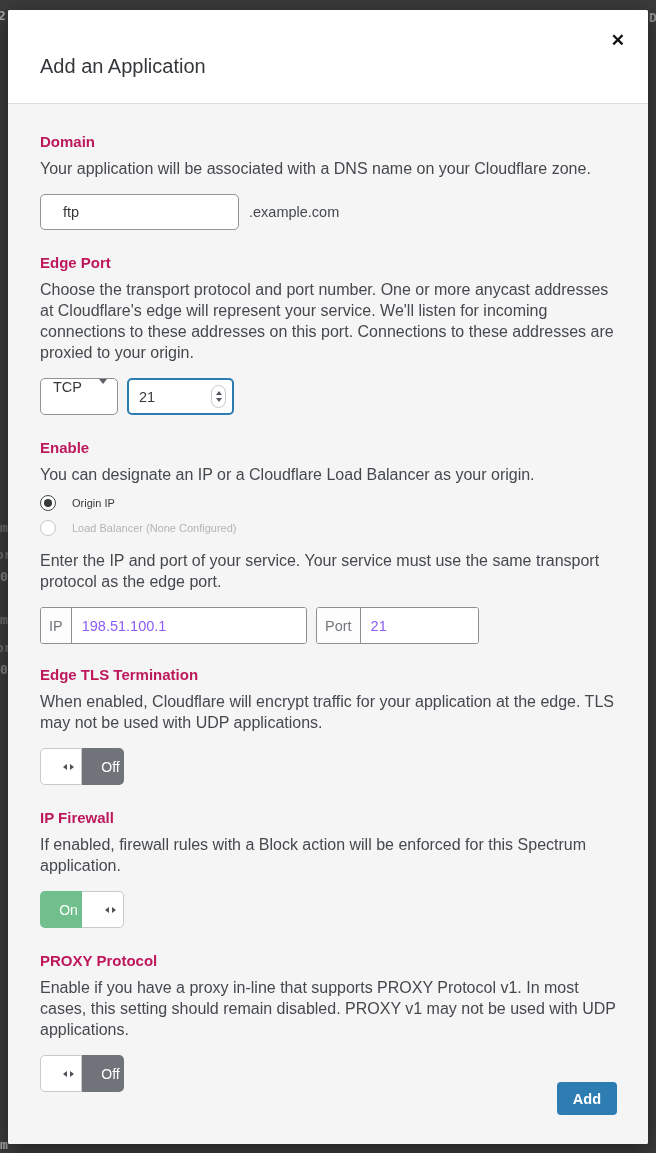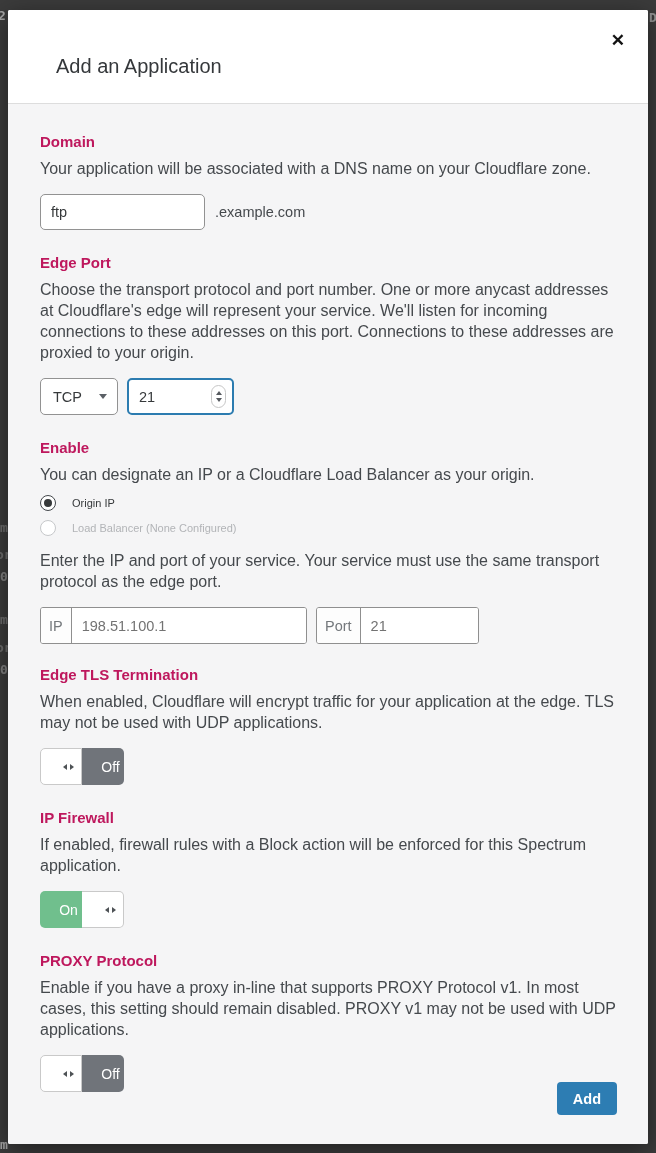--- a/index.html
+++ b/index.html
@@ -43,21 +43,21 @@
   }
 
   .modal-header {
     position: relative;
     height: 93px;
     background: #ffffff;
     flex: none;
   }
   .modal-title {
     position: absolute;
-    left: 48px; top: 45px;
+    left: 32px; top: 45px;
     font-size: 20px;
     color: #35383b;
     font-weight: 400;
   }
   .close-button {
     position: absolute;
     right: 21px; top: 20px;
     font-size: 17px;
     font-weight: bold;
     color: #121212;
@@ -84,41 +84,40 @@
   .section-desc {
     font-size: 16px;
     line-height: 21px;
     color: #45494d;
     max-width: 576px;
   }
 
   
   .domain-row { display: flex; align-items: center; margin-top: 15px; }
   .domain-input {
-    width: 165px; height: 36px;
+    width: 199px; height: 36px;
     border: 1px solid #929292;
     border-radius: 5px;
     background: #fff;
-    padding: 0 10px;
+    padding: 0 22px;
     font-size: 14.5px;
     font-family: "Liberation Sans", sans-serif;
     color: #36393b;
     outline: none;
   }
   .domain-suffix { margin-left: 10px; font-size: 14.5px; color: #45494d; }
 
   
   .edgeport-row { display: flex; align-items: center; margin-top: 15px; }
   .select-control {
     width: 78px; height: 37px;
     background: #fff;
     border: 1px solid #929292;
     border-radius: 5px;
     display: flex;
-    align-items: center;
     justify-content: space-between;
     padding: 0 10px 0 12px;
     font-size: 14.5px;
     color: #36393b;
     cursor: pointer;
   }
   .caret-down {
     width: 0; height: 0;
     border-left: 4.5px solid transparent;
     border-right: 4.5px solid transparent;
@@ -208,21 +207,21 @@
     background: #fdfdfd;
     flex: none;
   }
   .prefix-value {
     flex: 1;
     border: none;
     outline: none;
     padding: 0 10px;
     font-size: 14.5px;
     font-family: "Liberation Sans", sans-serif;
-    color: #737373;
+    color: #8b5cf6;
     background: #fff;
     min-width: 0;
   }
 
   
   .toggle { display: inline-flex; height: 37px; margin-top: 15px; cursor: pointer; }
   .toggle-seg {
     width: 42px;
     display: flex;
     align-items: center;

